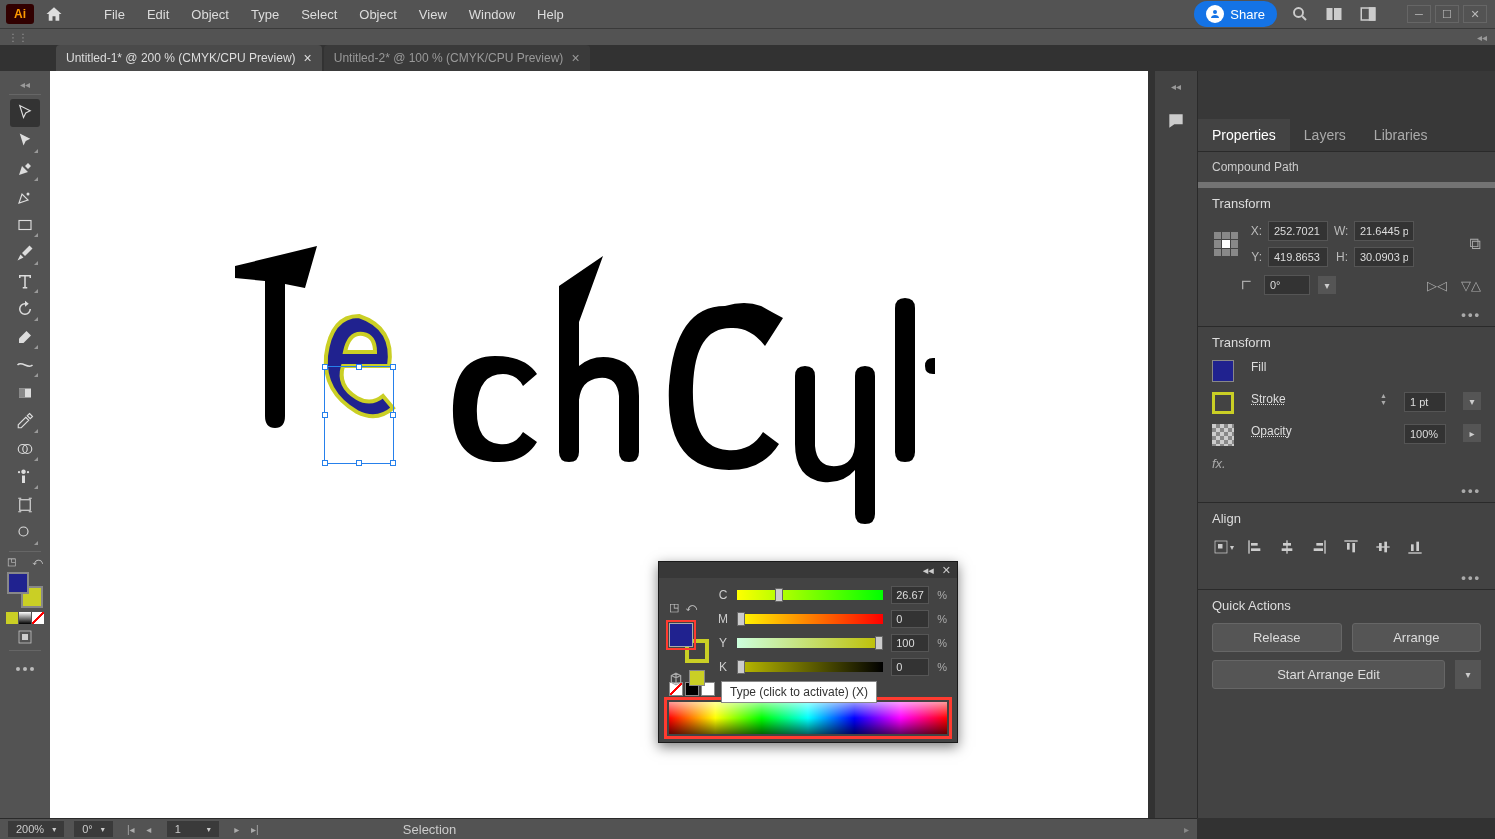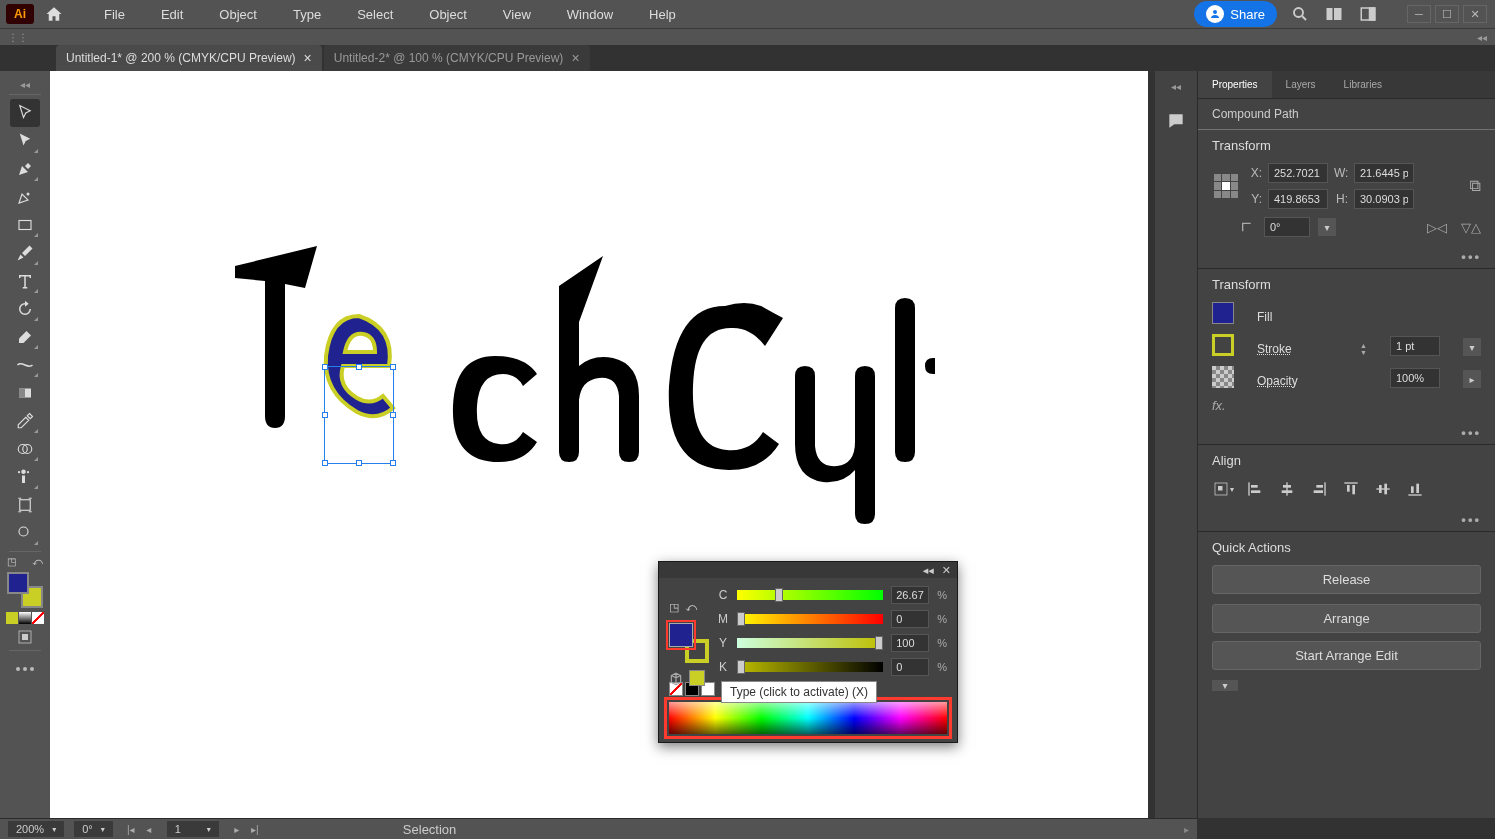--- a/index.html
+++ b/index.html
@@ -2,21 +2,21 @@
 <html><head>
 <meta charset="utf-8">
 <style>
 * { margin: 0; padding: 0; box-sizing: border-box; font-family: 'Segoe UI', Arial, sans-serif; }
 body { background: #323232; color: #ccc; font-size: 13px; overflow: hidden; width: 1495px; height: 839px; position: relative; }
 
 
 .top-bar { height: 28px; background: #535353; display: flex; align-items: center; }
 .ai-logo { width: 28px; height: 20px; background: #310000; margin: 0 4px 0 6px; display: flex; align-items: center; justify-content: center; color: #ff9a00; font-weight: bold; font-size: 12px; border-radius: 3px; }
 .home-icon { width: 32px; height: 28px; display: flex; align-items: center; justify-content: center; color: #eee; font-size: 18px; }
-.menu-items { display: flex; gap: 16px; margin-left: 24px; }
+.menu-items { display: flex; gap: 2px; margin-left: 24px; }
 .menu-item { padding: 5px 10px; color: #ddd; font-size: 13px; cursor: pointer; }
 .top-right { margin-left: auto; display: flex; align-items: center; gap: 12px; padding-right: 8px; }
 .share-btn { background: #1473e6; border-radius: 14px; padding: 4px 12px; display: flex; align-items: center; gap: 6px; color: #fff; font-size: 13px; }
 .share-avatar { width: 18px; height: 18px; background: #fff; border-radius: 50%; display: flex; align-items: center; justify-content: center; font-size: 12px; color: #1473e6; }
 .icon-btn { width: 22px; height: 22px; display: flex; align-items: center; justify-content: center; color: #ccc; font-size: 16px; }
 .win-controls { display: flex; gap: 4px; margin-left: 16px; }
 .win-ctrl { width: 24px; height: 18px; border: 1px solid #666; display: flex; align-items: center; justify-content: center; color: #bbb; font-size: 11px; }
 
 
 .control-bar { height: 17px; background: #535353; border-top: 1px solid #3a3a3a; display: flex; align-items: center; padding: 0 8px; justify-content: space-between; }
@@ -55,44 +55,44 @@
 .sh-tl{top:-3px;left:-3px}.sh-tr{top:-3px;right:-3px}.sh-bl{bottom:-3px;left:-3px}.sh-br{bottom:-3px;right:-3px}
 .sh-tm{top:-3px;left:50%;margin-left:-3px}.sh-bm{bottom:-3px;left:50%;margin-left:-3px}
 .sh-ml{top:50%;left:-3px;margin-top:-3px}.sh-mr{top:50%;right:-3px;margin-top:-3px}
 
 
 .right-collapsed { width: 42px; background: #434343; display: flex; flex-direction: column; align-items: center; gap: 10px; padding-top: 10px; }
 
 
 .right-panels { width: 298px; background: #434343; display: flex; flex-direction: column; border-left: 1px solid #2a2a2a; }
 .panel-tabs { display: flex; background: #383838; border-bottom: 1px solid #2a2a2a; }
-.panel-tab { padding: 8px 14px; font-size: 10px; color: #aaa; }
+.panel-tab { padding: 8px 14px; font-size: 14px; color: #aaa; margin-top: 48px; }
 .panel-tab.active { background: #434343; color: #fff; font-weight: 500; }
 .panel-section { padding: 8px 14px; }
 .section-header { font-size: 13px; color: #ddd; margin-bottom: 10px; }
-.subtype-label { font-size: 12px; color: #ccc; padding: 8px 14px; border-bottom: 1px solid #737373; }
+.subtype-label { font-size: 12px; color: #ccc; padding: 8px 14px; border-bottom: 6px solid #737373; }
 .ref-point { width: 28px; height: 28px; display: grid; grid-template-columns: repeat(3,1fr); grid-template-rows: repeat(3,1fr); gap: 1px; padding: 2px; }
 .ref-dot { background: #888; }
 .field-pair { display: flex; align-items: center; gap: 6px; }
 .field-label { color: #bbb; font-size: 12px; width: 14px; text-align: right; }
 .field-input { background: #333; border: 1px solid #555; color: #ddd; padding: 3px 5px; font-size: 11px; width: 60px; }
 .rotate-row { display: flex; align-items: center; gap: 8px; margin-top: 8px; padding-left: 28px; }
 .dropdown-arrow { width: 18px; height: 18px; background: #555; display:flex;align-items:center;justify-content:center;font-size:10px;color:#ccc; }
 .more-dots { text-align: right; padding: 4px 14px; color: #aaa; letter-spacing: 2px; font-weight: bold; }
 .section-divider { height: 1px; background: #2a2a2a; }
-.appear-row { display: flex; align-items: flex-end; gap: 23px; margin-bottom: 10px; }
+.appear-row { display: flex; align-items: flex-start; gap: 17px; margin-bottom: 10px; }
 .swatch-sm { width: 22px; height: 22px; border: 1px solid #888; }
 .stroke-swatch { width: 22px; height: 22px; border: 3px solid #cacf25; background: #434343; box-sizing: border-box; }
 .opacity-swatch { width: 22px; height: 22px; background: repeating-conic-gradient(#888 0 25%, #ccc 0 50%) 0 0/8px 8px; }
 .appear-label { font-size: 12px; color: #ddd; flex: 1; }
-.appear-input { background: #333; border: 1px solid #555; color: #ddd; padding: 3px 5px; font-size: 11px; width: 50px; }
+.appear-input { background: #333; border: 1px solid #555; color: #ddd; padding: 3px 5px; font-size: 11px; width: 42px; }
 .align-row { display: flex; gap: 10px; align-items: center; }
 .align-btn { width: 22px; height: 22px; display: flex; align-items: center; justify-content: center; color: #ccc; font-size: 14px; }
 .action-btn { background: #555; border: 1px solid #666; color: #ddd; padding: 6px 0; font-size: 13px; flex: 1; text-align: center; border-radius: 3px; }
-.actions-row { display: flex; gap: 10px; margin-bottom: 8px; flex-direction: column; }
+.actions-row { display: flex; gap: 10px; margin-bottom: 8px; }
 
 
 .status-bar { height: 21px; background: #535353; border-top: 1px solid #2a2a2a; display: flex; align-items: center; padding: 0 8px; gap: 10px; position: absolute; bottom: 0; left: 0; right: 298px; }
 .status-field { background: #3a3a3a; padding: 2px 8px; font-size: 11px; color: #ccc; display: flex; align-items: center; gap: 4px; }
 .nav-btns { display: flex; gap: 2px; }
 .nav-btn { width: 16px; height: 16px; color: #aaa; font-size: 10px; display:flex;align-items:center;justify-content:center; }
 
 
 .color-panel { position: absolute; left: 608px; top: 490px; width: 300px; background: #434343; border: 1px solid #1a1a1a; box-shadow: 0 4px 12px rgba(0,0,0,0.5); }
 .cp-header { background: #383838; display: flex; align-items: center; padding: 0 6px; height: 16px; justify-content: flex-end; gap: 8px; font-size: 11px; }

